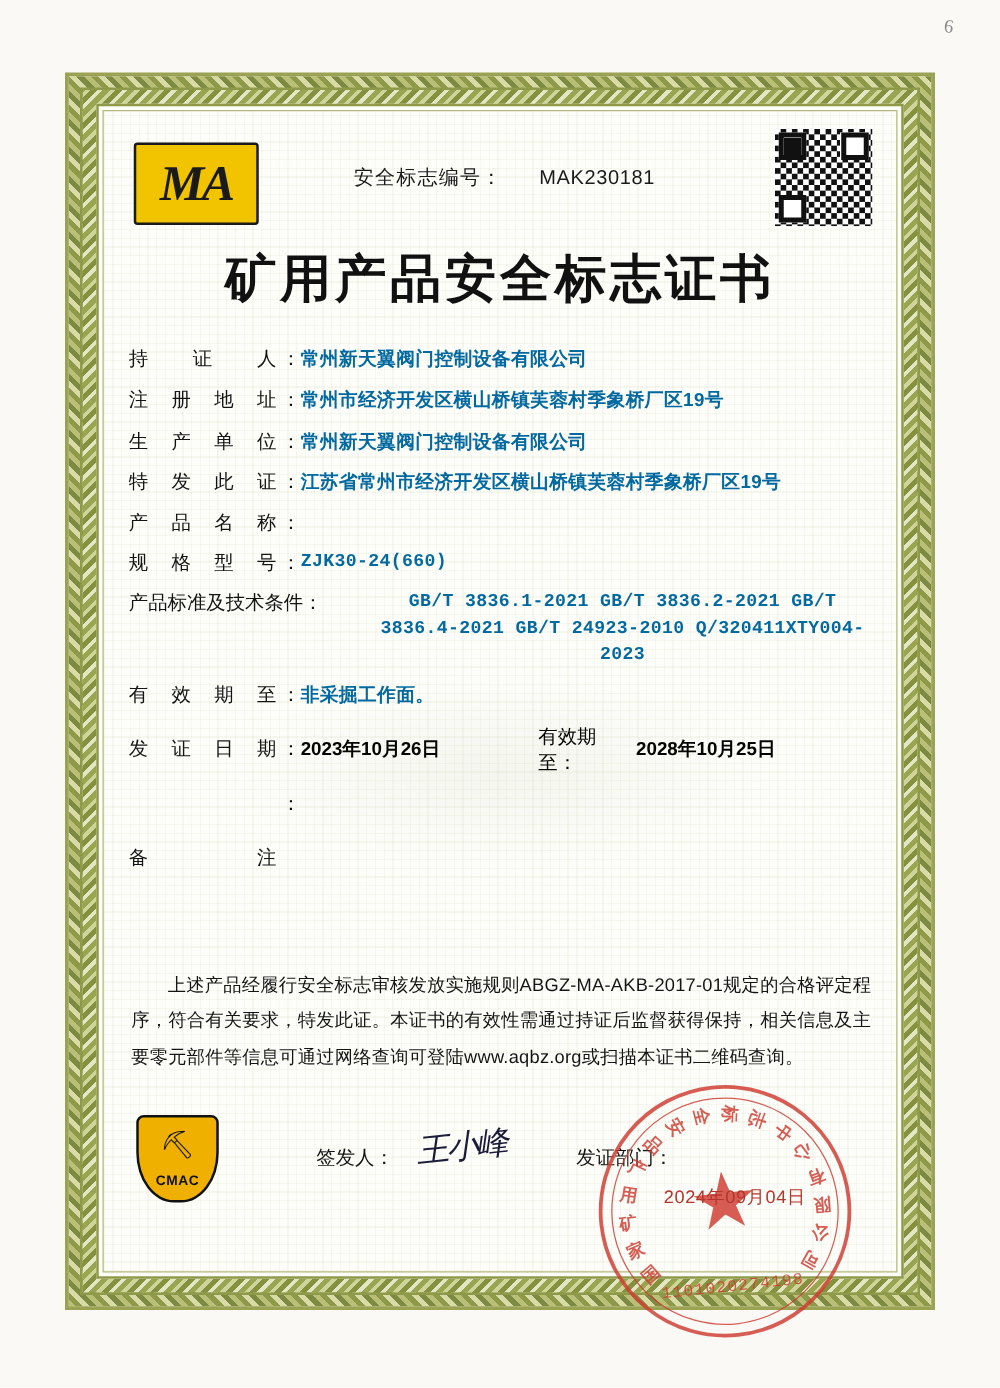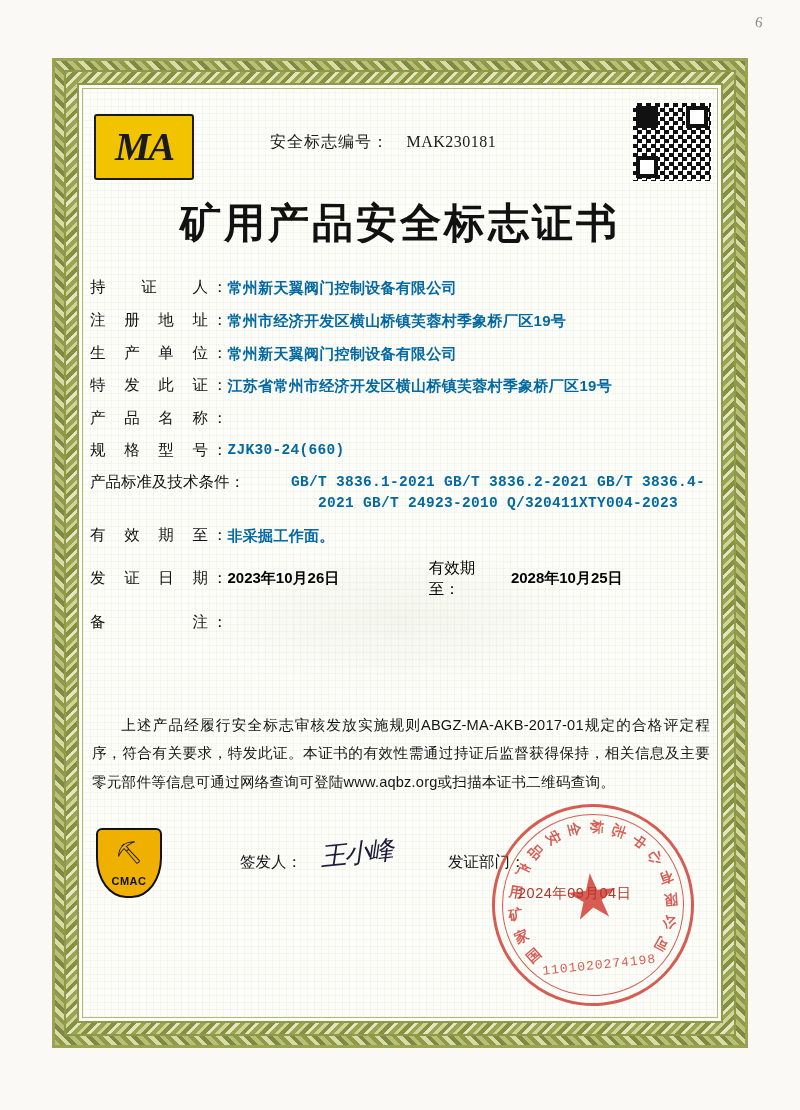--- a/index.html
+++ b/index.html
@@ -75,21 +75,21 @@
   }
 
   
   .content {
     position: absolute;
     left: 52px;
     top: 58px;
     width: 696px;
     height: 845px;
     box-sizing: border-box;
-    padding: 38px 28px;
+    padding: 38px 41px;
   }
 
   
   .watermark {
     position: absolute;
     left: 120px;
     top: 480px;
     width: 460px;
     height: 160px;
     opacity: 0.06;
@@ -127,23 +127,23 @@
   .cert-no {
     position: absolute;
     left: 190px;
     top: 36px;
     font-size: 16px;
     color: #1b1b1b;
     letter-spacing: 1px;
     font-family: "Liberation Sans", sans-serif;
   }
   .cert-no .no-val {
-    font-family: Liberation Serif, serif;
+    font-family: Liberation Sans, sans-serif;
     letter-spacing: 0.5px;
-    margin-left: 12px;
+    margin-left: 24px;
   }
   .qr {
     position: absolute;
     right: 8px;
     top: 6px;
     width: 78px;
     height: 78px;
     background:
       repeating-conic-gradient(#111 0% 25%, #fff 0% 50%) 0 0 / 9px 9px;
     border: 1px solid #fff;
@@ -241,21 +241,21 @@
     font-family: "Liberation Sans", sans-serif;
     font-size: 15.5px;
     margin-right: 8px;
   }
 
   .remark-row {
     display: flex;
     margin-top: 12px;
     font-size: 15.5px;
   }
-  .remark-row .label { width: 118px; flex: 0 0 118px; }
+  .remark-row .label { width: 118px; flex: 0 0 118px; margin-top: 43px; }
 
   
   .statement {
     margin: 78px 10px 0 12px;
     font-family: "Liberation Sans", sans-serif;
     font-size: 14.6px;
     line-height: 1.95;
     color: #151515;
     text-align: justify;
     text-indent: 2em;

